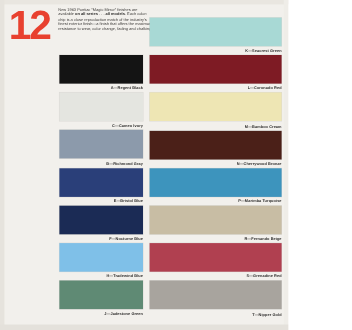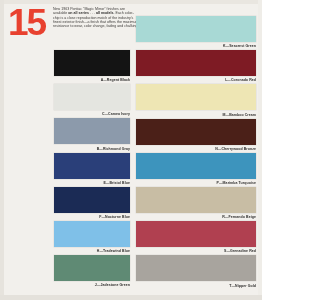--- a/index.html
+++ b/index.html
@@ -134,21 +134,21 @@
 <body>
 
 <div id="page">
 
   <div class="edge-top"></div>
   <div class="edge-left"></div>
   <div class="edge-right"></div>
   <div class="edge-bottom"></div>
 
   <div id="header">
-    <div id="page-number">15</div>
+    <div id="page-number">12</div>
     <div id="intro-text">New 1963 Pontiac "Magic Mirror" finishes are available <b>on all series</b> . . . <b>all models</b>. Each color-chip is a close reproduction match of the industry's finest exterior finish—a finish that offers the maximum resistance to wear, color change, fading and chalking.</div>
   </div>
 
   <div id="column-left" class="column">
       <div class="swatch-cell" style="top: 50px;">
         <div class="swatch" style="background: rgb(20, 20, 20);"></div>
         <div class="swatch-label">A—Regent Black</div>
       </div>
       <div class="swatch-cell" style="top: 84.2px;">
         <div class="swatch" style="background: rgb(228, 229, 224);"></div>

